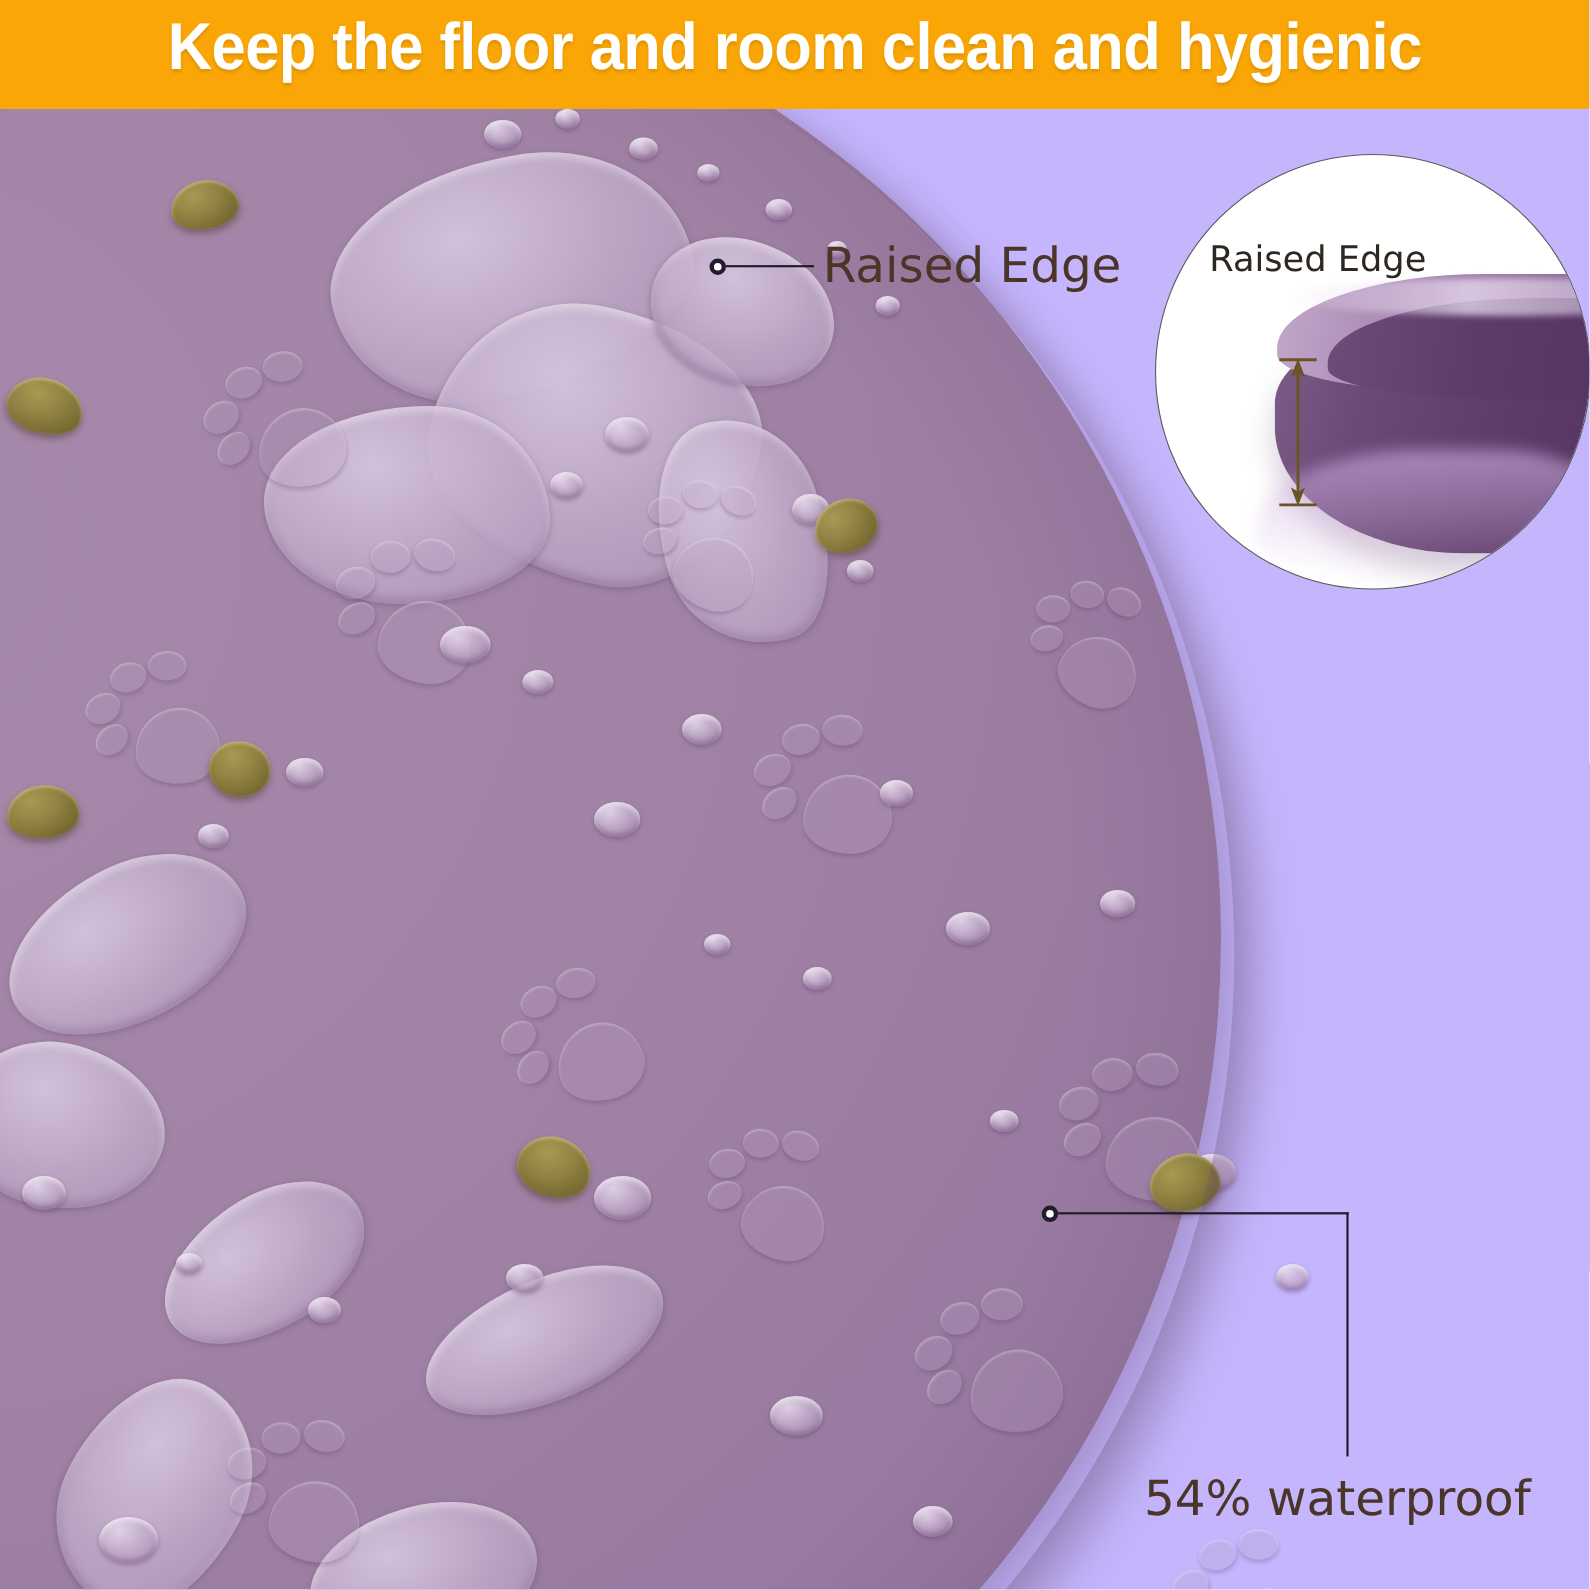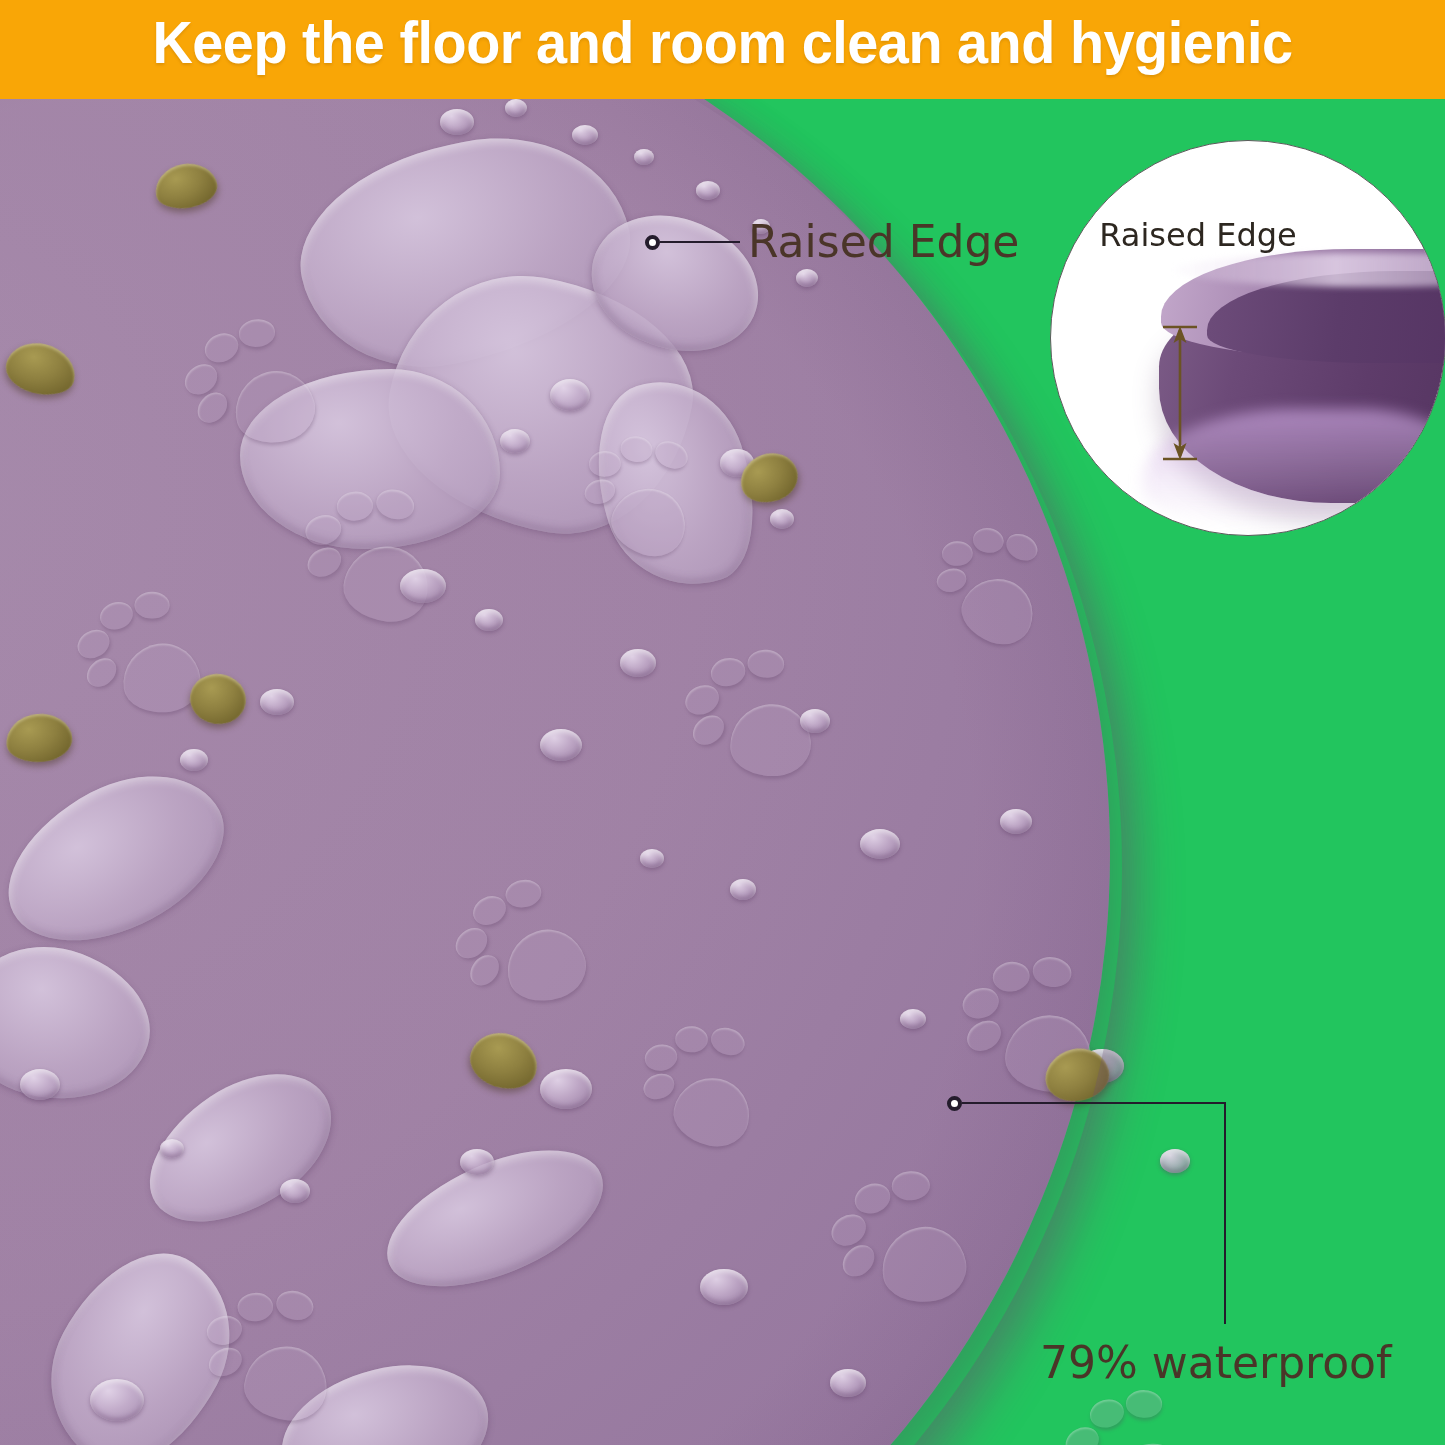--- a/index.html
+++ b/index.html
@@ -7,21 +7,21 @@
     margin: 0; padding: 0;
     background: #ffffff;
   }
   body {
     font-family: "Liberation Sans", sans-serif;
   }
   #stage {
     position: relative;
     width: 1445px;
     height: 1445px;
-    background: #22c55e;
+    background: #c4b5fd;
     overflow: hidden;
   }
 
   
   #banner {
     position: absolute;
     left: 0; top: 0;
     width: 1445px; height: 99px;
     background: var(--banner-bg, #f9a606);
     z-index: 60;
@@ -498,21 +498,21 @@
     </div>
   </div>
 
   <div class="marker-dot" style="left:645px; top:235px;"></div>
   <div class="leader" style="left:660px; top:241px; width:80px; height:2px;"></div>
   <div class="callout-label" style="left: 748px; top: 216px; --label-color: #4a3528;">Raised Edge</div>
 
   <div class="marker-dot" style="left:947px; top:1096px;"></div>
   <div class="leader" style="left:962px; top:1102px; width:264px; height:2px;"></div>
   <div class="leader" style="left:1224px; top:1102px; width:2px; height:222px;"></div>
-  <div class="callout-label" style="left: 1040px; top: 1337px; --label-color: #4a3528;">79% waterproof</div>
+  <div class="callout-label" style="left: 1040px; top: 1337px; --label-color: #4a3528;">54% waterproof</div>
 
   <div id="inset" style="border-color: rgb(90, 90, 90);">
     <div id="inset-bowl">
       <div class="wall"></div>
       <div class="lip"></div>
       <div class="lip-in"></div>
       <div class="lip-hi"></div>
     </div>
     <div id="inset-reflect"></div>
 

